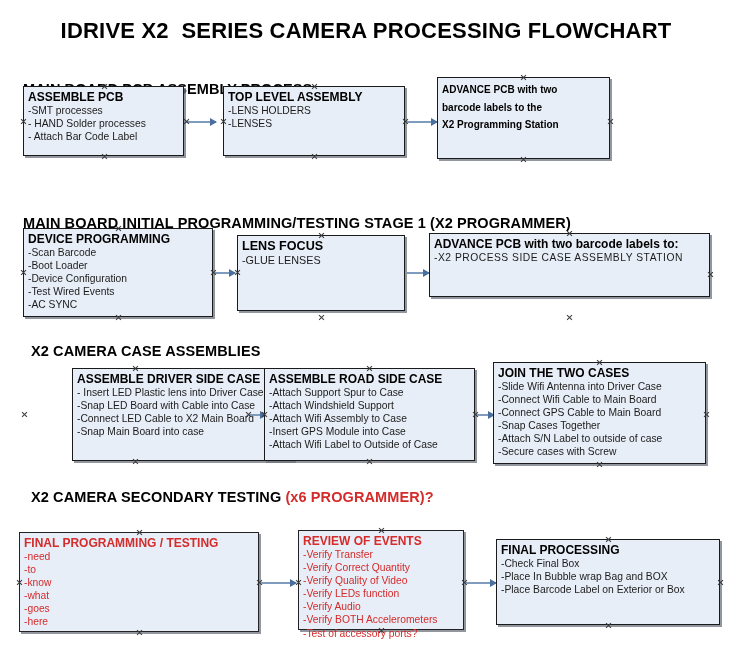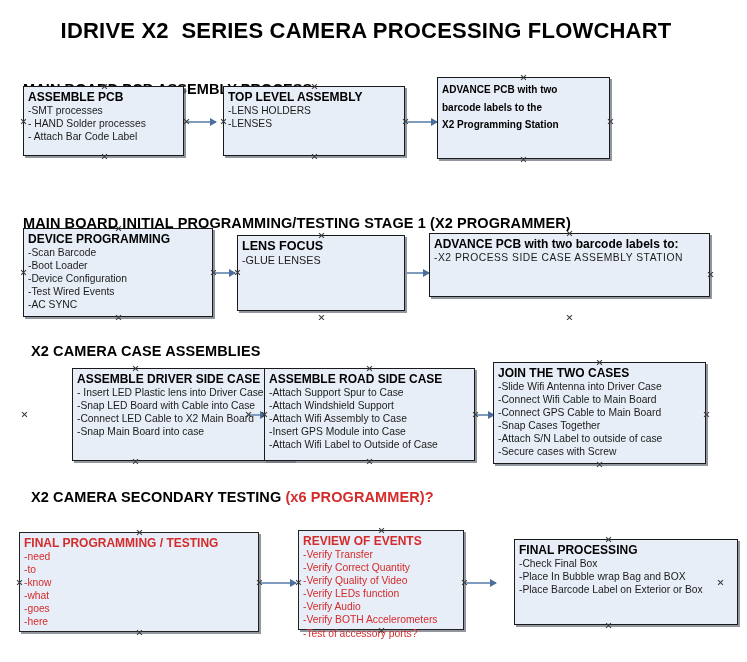--- a/index.html
+++ b/index.html
@@ -285,21 +285,21 @@
     <div class="box-line red">-Verify BOTH Accelerometers</div>
     <div class="box-line red">-Test of accessory ports?</div>
   </div>
   <div class="handle" style="left:381px; top:530px;"></div>
   <div class="handle" style="left:298px; top:582px;"></div>
   <div class="handle" style="left:381px; top:630px;"></div>
   <div class="handle" style="left:464px; top:582px;"></div>
 
   <div class="connector" style="left:466px; top:582px; width:30px;"></div>
 
-  <div class="flowbox" style="left:496px; top:539px; width:224px; height:86px;margin-left:18px;">
+  <div class="flowbox" style="left:496px; top:539px; width:224px; height:86px;">
     <div class="box-title">FINAL PROCESSING</div>
     <div class="box-line"> -Check Final Box</div>
     <div class="box-line">-Place In Bubble wrap Bag and BOX</div>
     <div class="box-line">-Place Barcode Label on Exterior or Box</div>
   </div>
   <div class="handle" style="left:608px; top:539px;"></div>
   <div class="handle" style="left:720px; top:582px;"></div>
   <div class="handle" style="left:608px; top:625px;"></div>
 
 </div>

